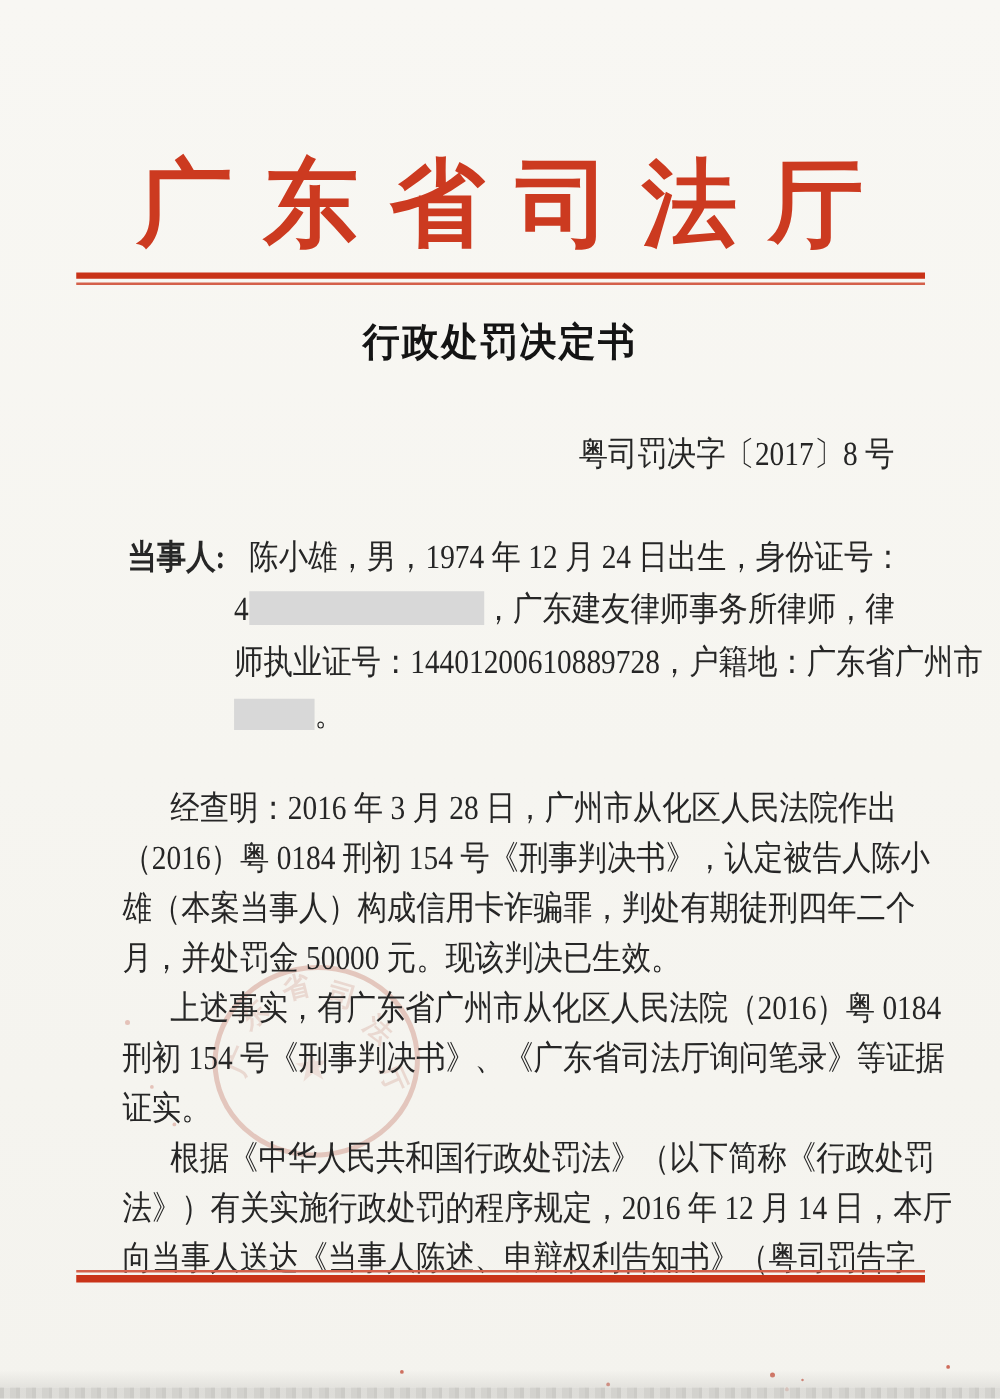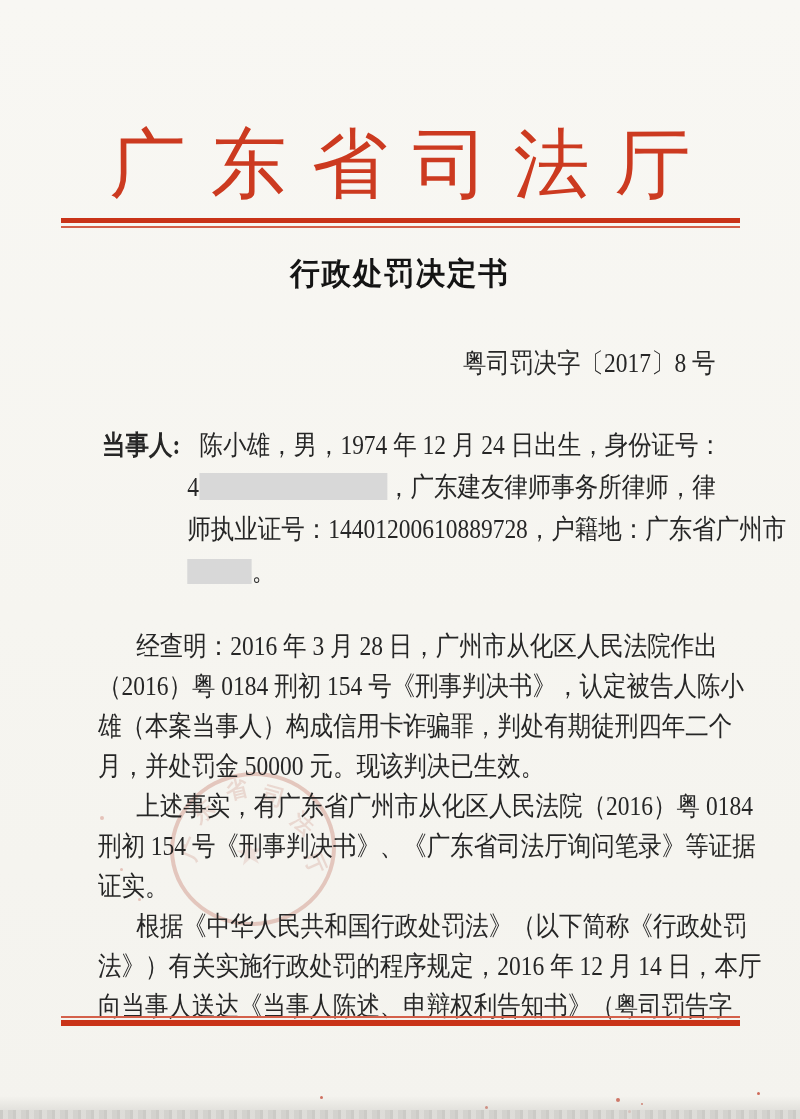--- a/index.html
+++ b/index.html
@@ -6,21 +6,21 @@
   body{width:800px;height:1119px;}
   #page{
     position:relative;width:800px;height:1119px;overflow:hidden;
     background:linear-gradient(180deg,#f8f7f3 0%,#f6f5f0 55%,#f4f3ee 100%);
     font-family:"Liberation Serif","DejaVu Serif",serif;
     color:#262626;
   }
   
   #letterhead{
     position:absolute;top:120px;left:0;right:0;text-align:center;
-    font-size:76px;line-height:88px;font-weight:normal;color:#cc3a20;
+    font-size:76px;line-height:88px;font-weight:bold;color:#cc3a20;
     letter-spacing:25px;padding-left:25px;white-space:nowrap;z-index:2;
   }
   .rule{position:absolute;left:61px;width:679px;z-index:2;}
   #rule-top-thick{top:218px;height:5px;background:#c93318;}
   #rule-top-thin{top:226px;height:2px;background:#d4604a;}
   #rule-bottom-thin{top:1016px;height:2px;background:#d4604a;}
   #rule-bottom-thick{top:1020px;height:6px;background:#c93318;}
   
   #doc-title{
     position:absolute;top:252px;left:0;right:0;text-align:center;

